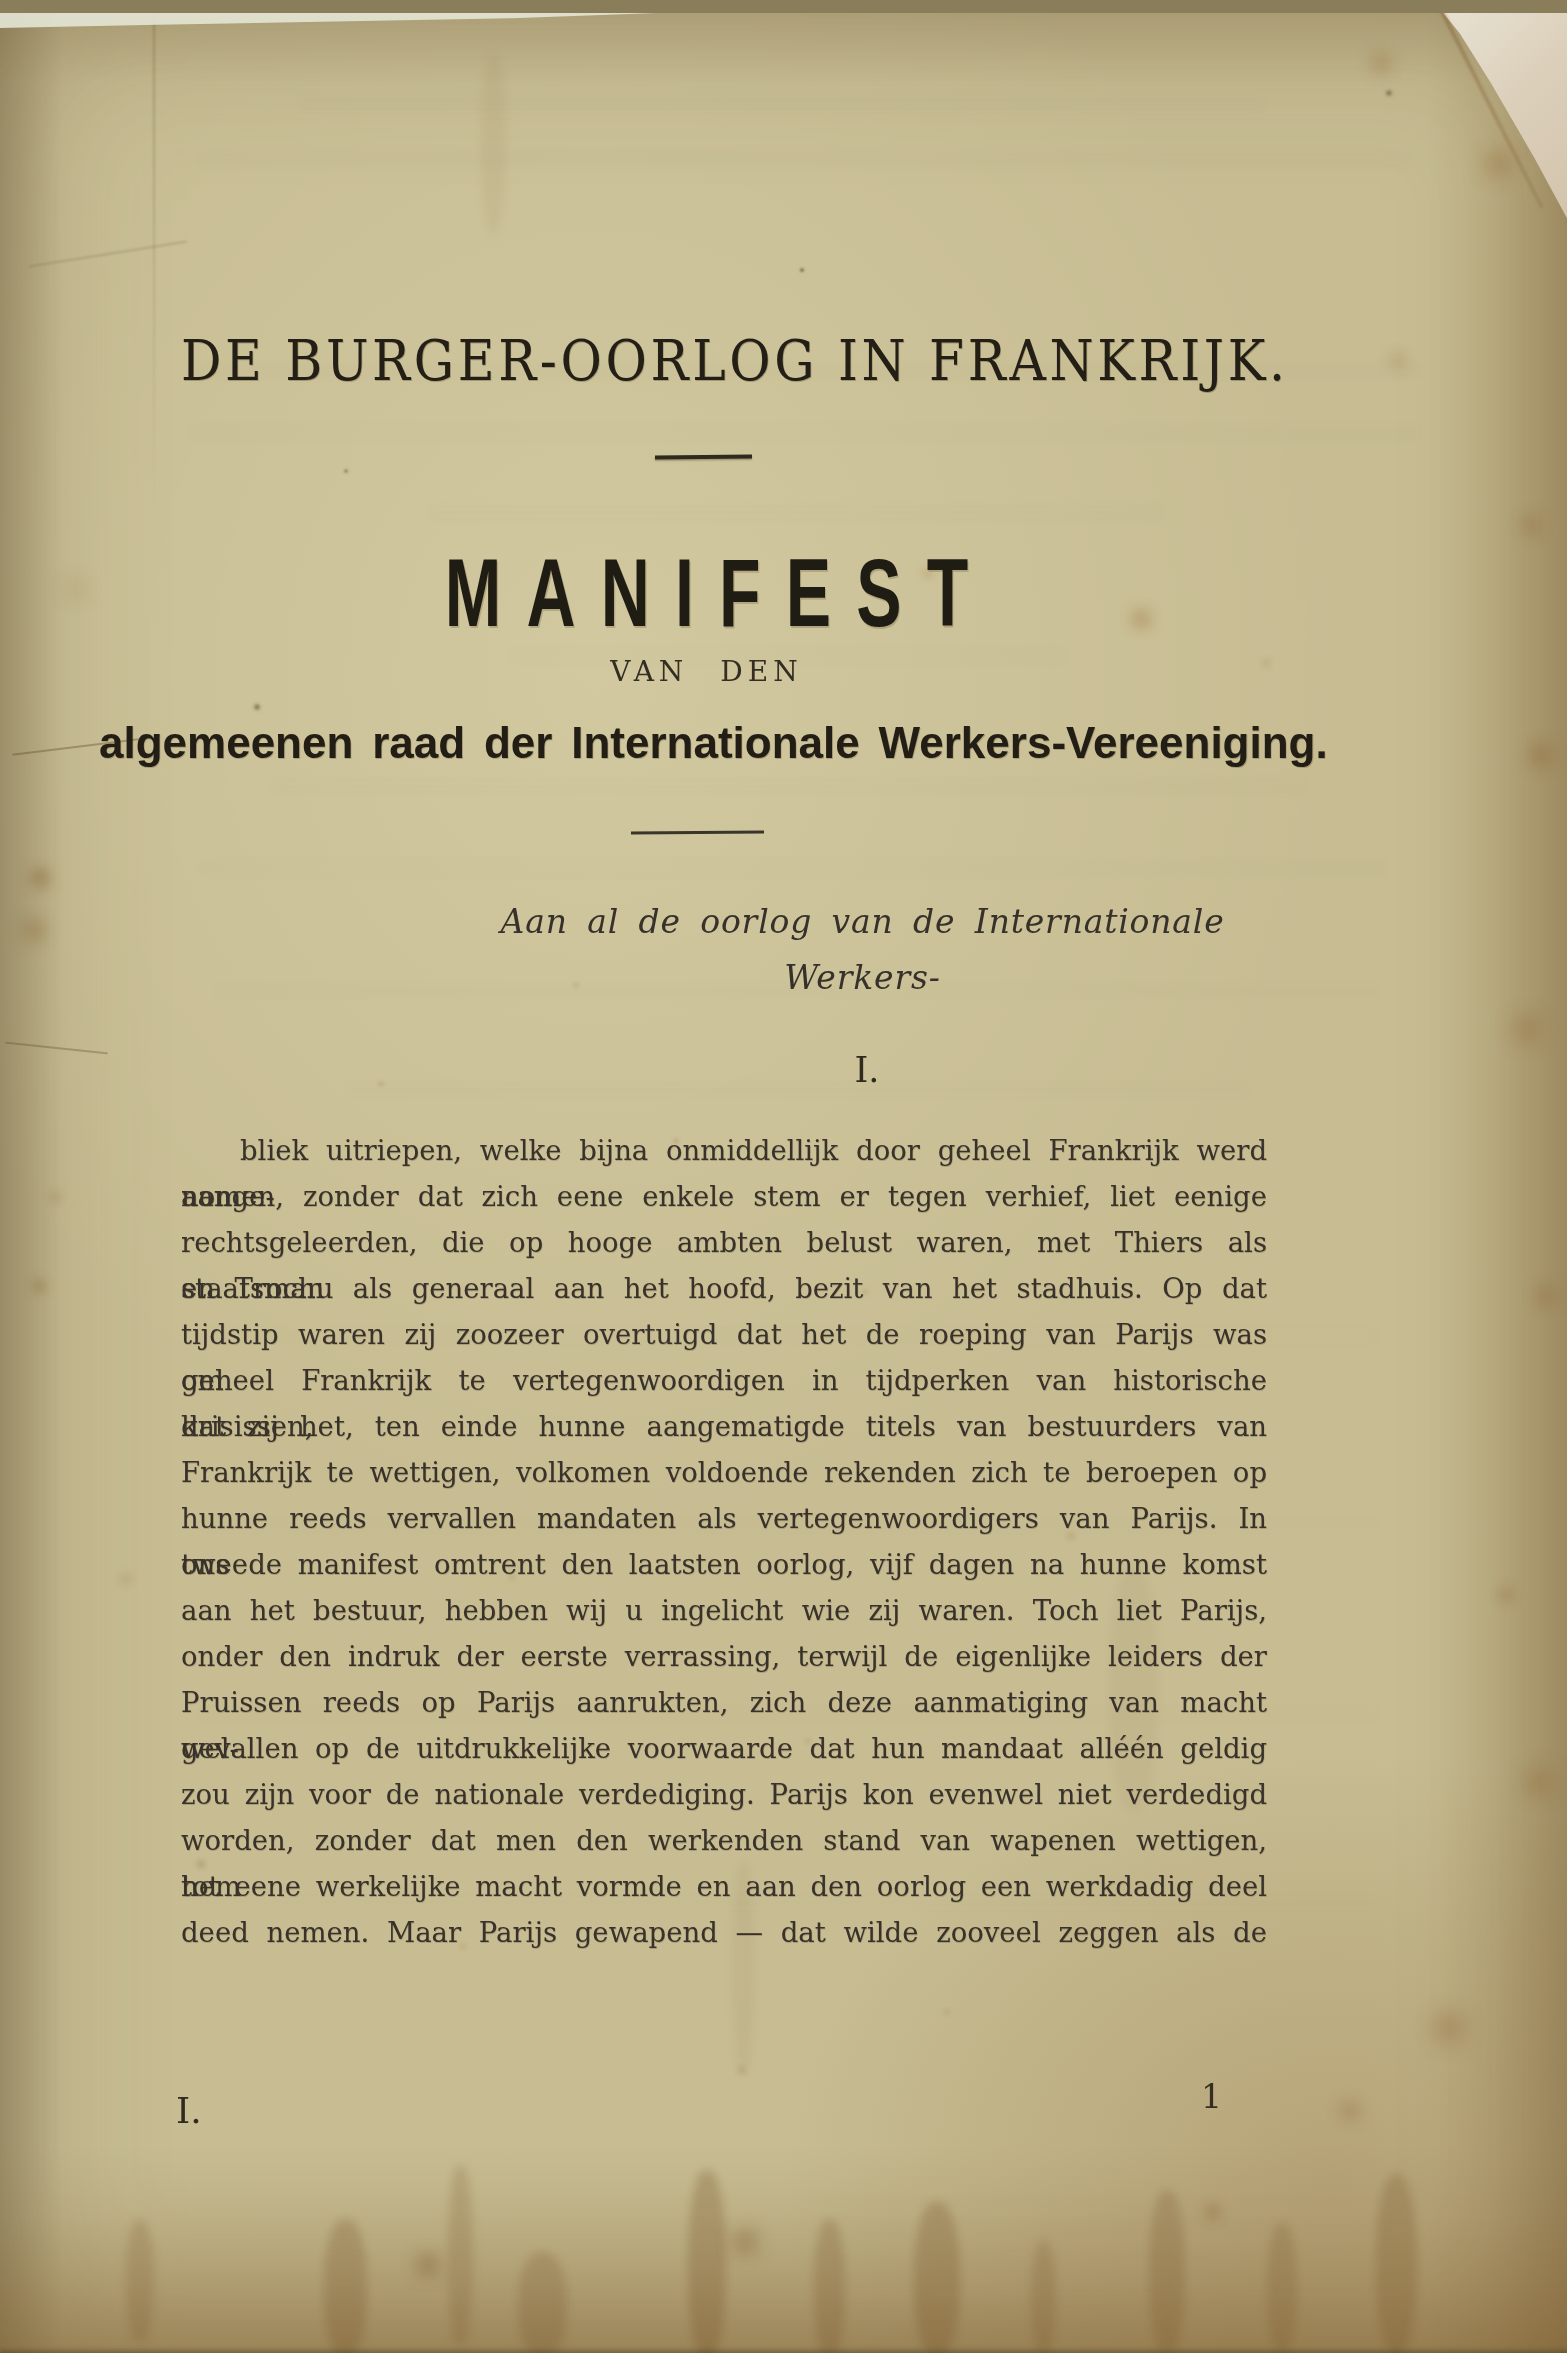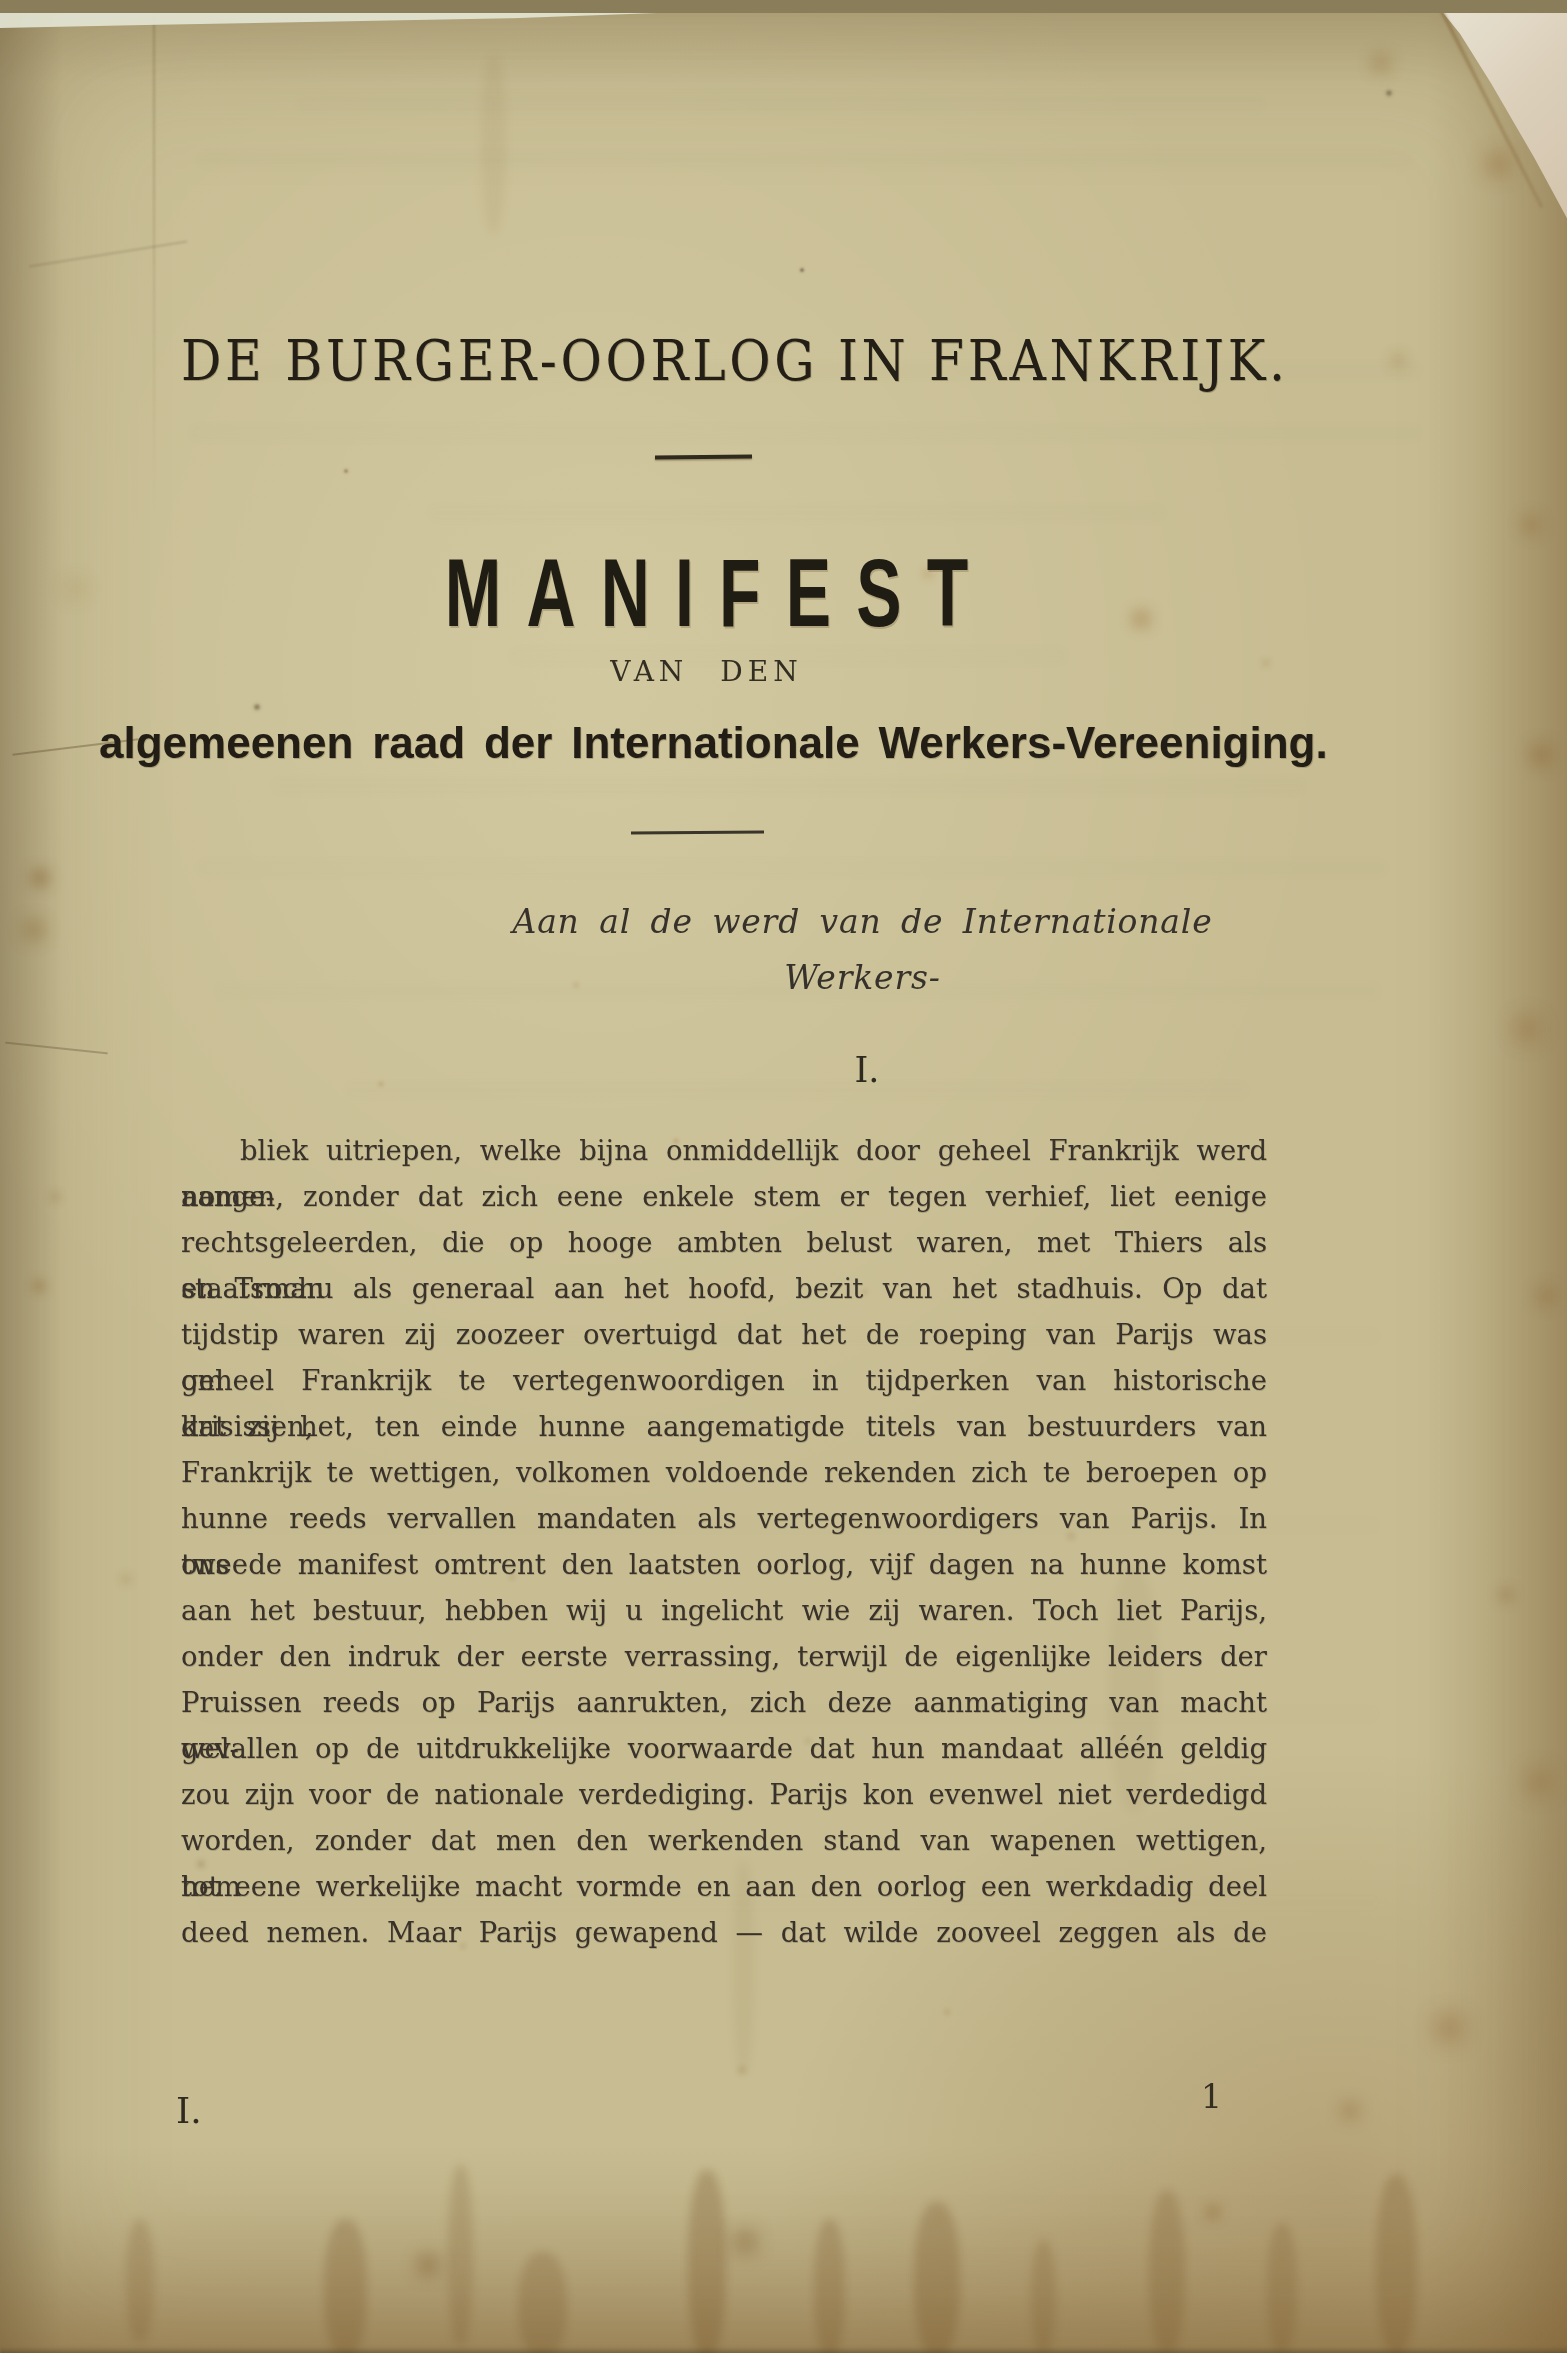--- a/index.html
+++ b/index.html
@@ -138,21 +138,21 @@
   <div class="layer bottom-edge-line"></div>
   <div class="layer bottom-sliver"></div>
 
   <div class="title">DE BURGER-OORLOG IN FRANKRIJK.</div>
   <div class="rule1"></div>
   <div class="manifest">MANIFEST</div>
   <div class="vanden">VAN DEN</div>
   <div class="issuer">algemeenen raad der Internationale Werkers-Vereeniging.</div>
   <div class="rule2"></div>
   <div class="dedication">
-    <div>Aan al de werd van de Internationale Werkers-</div>
+    <div>Aan al de oorlog van de Internationale Werkers-</div>
   </div>
   <div class="section-num">I.</div>
   <div class="bodytext">
       <div class="body-line">bliek uitriepen, welke bijna onmiddellijk door geheel Frankrijk werd aange-</div>
       <div class="body-line">nomen, zonder dat zich eene enkele stem er tegen verhief, liet eenige</div>
       <div class="body-line">rechtsgeleerden, die op hooge ambten belust waren, met Thiers als staatsman</div>
       <div class="body-line">en Trochu als generaal aan het hoofd, bezit van het stadhuis. Op dat</div>
       <div class="body-line">tijdstip waren zij zoozeer overtuigd dat het de roeping van Parijs was om</div>
       <div class="body-line">geheel Frankrijk te vertegenwoordigen in tijdperken van historische krisissen,</div>
       <div class="body-line">dat zij het, ten einde hunne aangematigde titels van bestuurders van</div>

